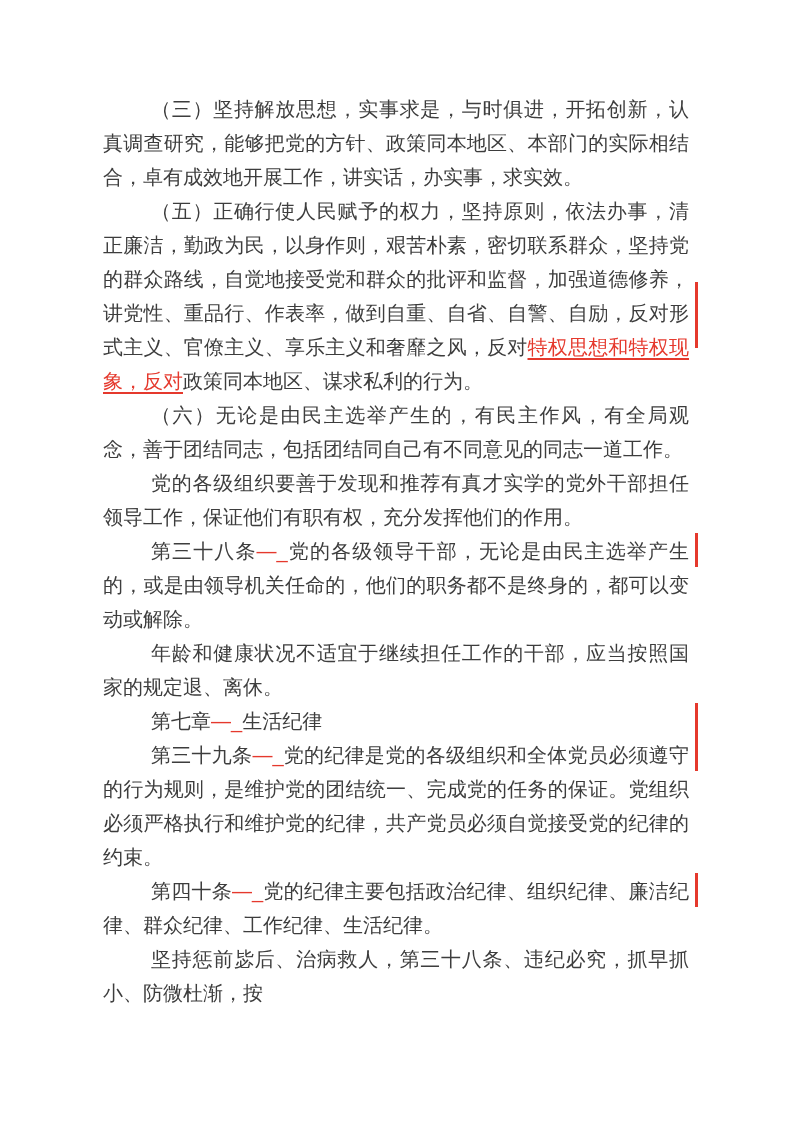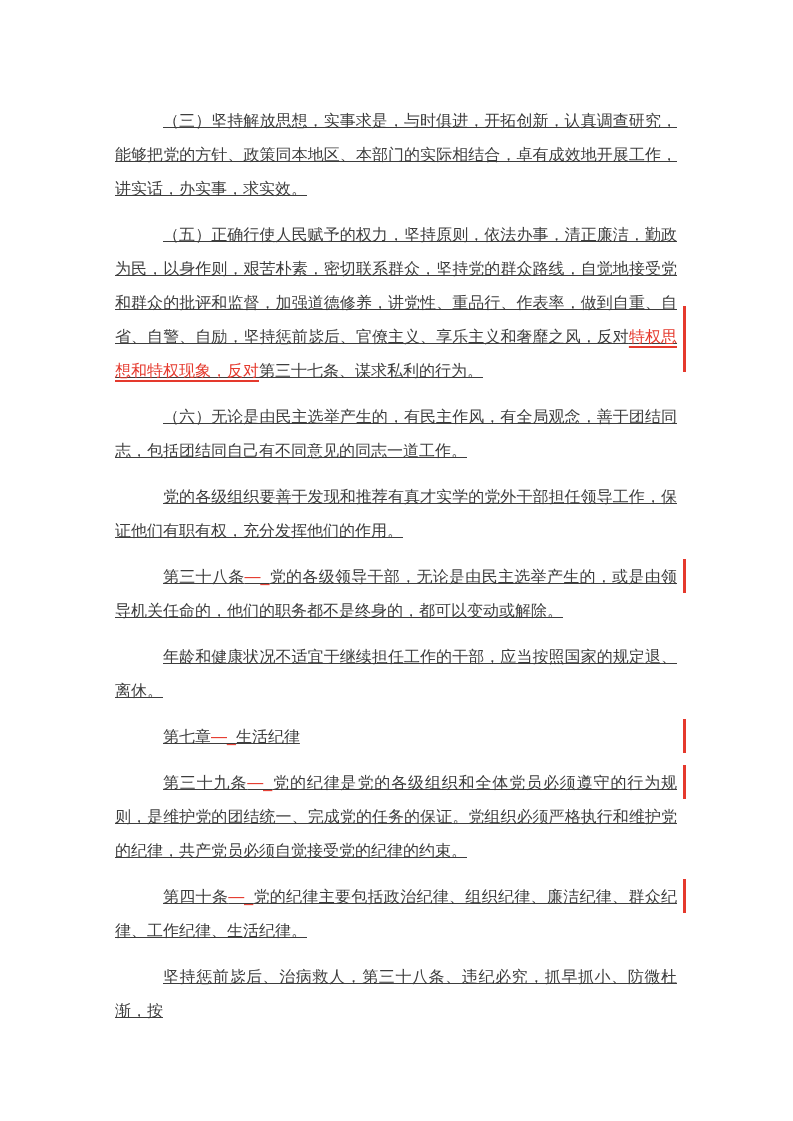--- a/index.html
+++ b/index.html
@@ -11,29 +11,28 @@
     overflow: hidden;
     font-family: "Liberation Sans", sans-serif;
   }
   .doc {
     position: absolute;
     left: 103px;
     top: 92px;
     width: 586px;
   }
   .doc p {
-    margin: 12px;
+    margin: 0;
     padding: 0;
     position: relative;
-    font-size: 16px;
+    font-size: 20px;
     line-height: 34px;
     color: #3d3d3d;
     text-align: justify;
     text-indent: 48px;
-    text-decoration: underline;
   }
   .red { color: #e5392d; }
   .ins-underline {
     color: #e5392d;
     text-decoration: underline;
     text-decoration-thickness: 1.6px;
     text-underline-offset: 4px;
   }
   .change-bar {
     position: absolute;
@@ -50,21 +49,21 @@
 </style>
 </head>
 <body>
 
 <div class="page">
   <div class="doc">
 
     <p><span>（三）坚持解放思想，实事求是，与时俱进，开拓创新，认真调查研究，能够把党的方针、政策同本地区、本部门的实际相结合，卓有成效地开展工作，讲实话，办实事，求实效。</span></p>
 
 
-    <p><span>（五）正确行使人民赋予的权力，坚持原则，依法办事，清正廉洁，勤政为民，以身作则，艰苦朴素，密切联系群众，坚持党的群众路线，自觉地接受党和群众的批评和监督，加强道德修养，讲党性、重品行、作表率，做到自重、自省、自警、自励，坚持惩前毖后、官僚主义、享乐主义和奢靡之风，反对</span><span class="ins-underline">特权思想和特权现象，反对</span><span>第三十七条、谋求私利的行为。</span><span class="change-bar two-lines"></span></p>
+    <p><span>（五）正确行使人民赋予的权力，坚持原则，依法办事，清正廉洁，勤政为民，以身作则，艰苦朴素，密切联系群众，坚持党的群众路线，自觉地接受党和群众的批评和监督，加强道德修养，讲党性、重品行、作表率，做到自重、自省、自警、自励，反对形式主义、官僚主义、享乐主义和奢靡之风，反对</span><span class="ins-underline">特权思想和特权现象，反对</span><span>政策同本地区、谋求私利的行为。</span><span class="change-bar two-lines"></span></p>
 
     <p><span>（六）无论是由民主选举产生的，有民主作风，有全局观念，善于团结同志，包括团结同自己有不同意见的同志一道工作。</span></p>
 
 
     <p><span>党的各级组织要善于发现和推荐有真才实学的党外干部担任领导工作，保证他们有职有权，充分发挥他们的作用。</span></p>
 
     <p><span>第三十八条</span><span class="red">—_</span><span>党的各级领导干部，无论是由民主选举产生的，或是由领导机关任命的，他们的职务都不是终身的，都可以变动或解除。</span><span class="change-bar"></span></p>
 
     <p><span>年龄和健康状况不适宜于继续担任工作的干部，应当按照国家的规定退、离休。</span></p>
 

